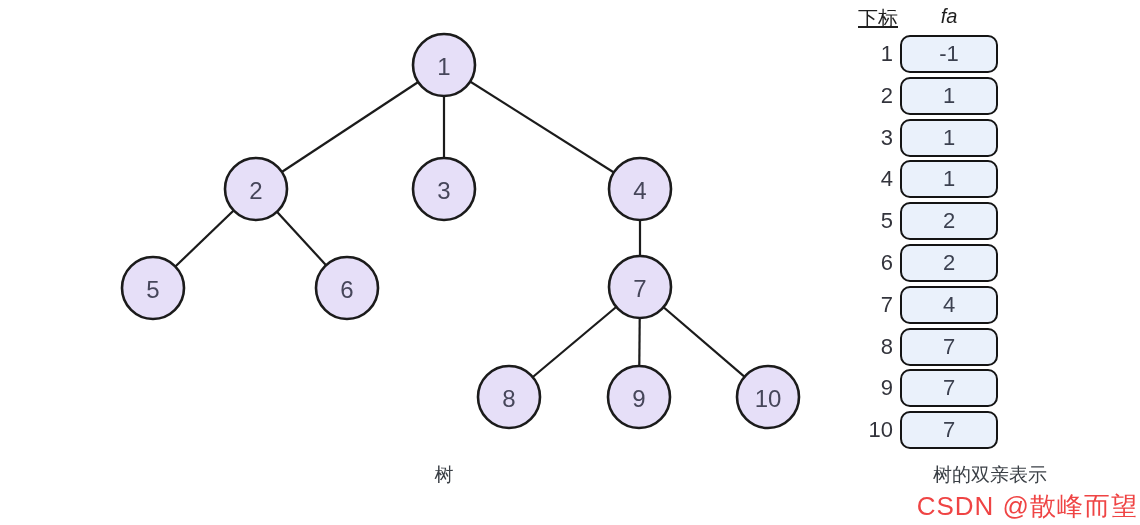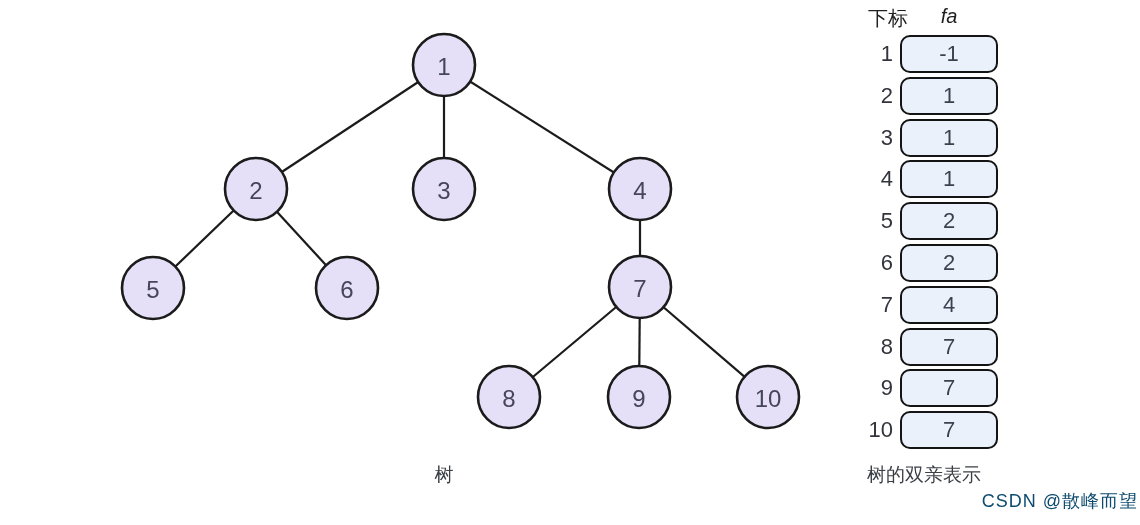--- a/index.html
+++ b/index.html
@@ -6,37 +6,37 @@
   .stage{
     position:relative;width:1140px;height:525px;background:#ffffff;overflow:hidden;
     font-family:"Liberation Sans","DejaVu Sans",sans-serif;
   }
   #tree-svg{position:absolute;left:0;top:0;}
   .tree-caption{
     position:absolute;left:414px;top:462px;width:60px;text-align:center;
     font-size:19px;color:#3a3f45;
   }
   .col-header{position:absolute;top:5px;font-size:20px;color:#1f1f1f;}
-  .col-header.idx{left:858px;width:50px;text-align:right;}
+  .col-header.idx{left:858px;width:50px;text-align:left;text-decoration:underline;}
   .col-header.fa{left:900px;width:98px;text-align:center;font-style:italic;}
   .idx-col{position:absolute;left:843px;top:35px;width:50px;display:flex;flex-direction:column;gap:3.8px;}
   .idx-cell{height:38px;line-height:38px;text-align:right;font-size:22px;color:#33343c;}
   .fa-col{position:absolute;left:900px;top:35px;width:98px;display:flex;flex-direction:column;gap:3.8px;}
   .fa-cell{
     box-sizing:border-box;height:38px;border:2.6px solid #141414;border-radius:10px;
     background:#eaf1fb;display:flex;align-items:center;justify-content:center;
     font-size:22px;color:#3c4150;
   }
   .table-caption{
-    position:absolute;left:867px;top:462px;width:180px;text-align:left;
+    position:absolute;left:867px;top:462px;width:180px;text-align:right;
     font-size:19px;color:#3a3f45;
   }
   .watermark{
     position:absolute;left:880px;top:489px;width:258px;text-align:right;
-    font-size:18px;color:#0c4a6e;letter-spacing:1px;
+    font-size:26px;color:#ef4444;letter-spacing:1px;
   }
 </style>
 </head>
 <body>
 
 <div class="stage">
   <svg id="tree-svg" width="1140" height="525" viewBox="0 0 1140 525">
       <line x1="444" y1="65" x2="256" y2="189" stroke="#1b1b1b" stroke-width="2.2"></line>
       <line x1="444" y1="65" x2="444" y2="189" stroke="#1b1b1b" stroke-width="2.2"></line>
       <line x1="444" y1="65" x2="640" y2="189" stroke="#1b1b1b" stroke-width="2.2"></line>

